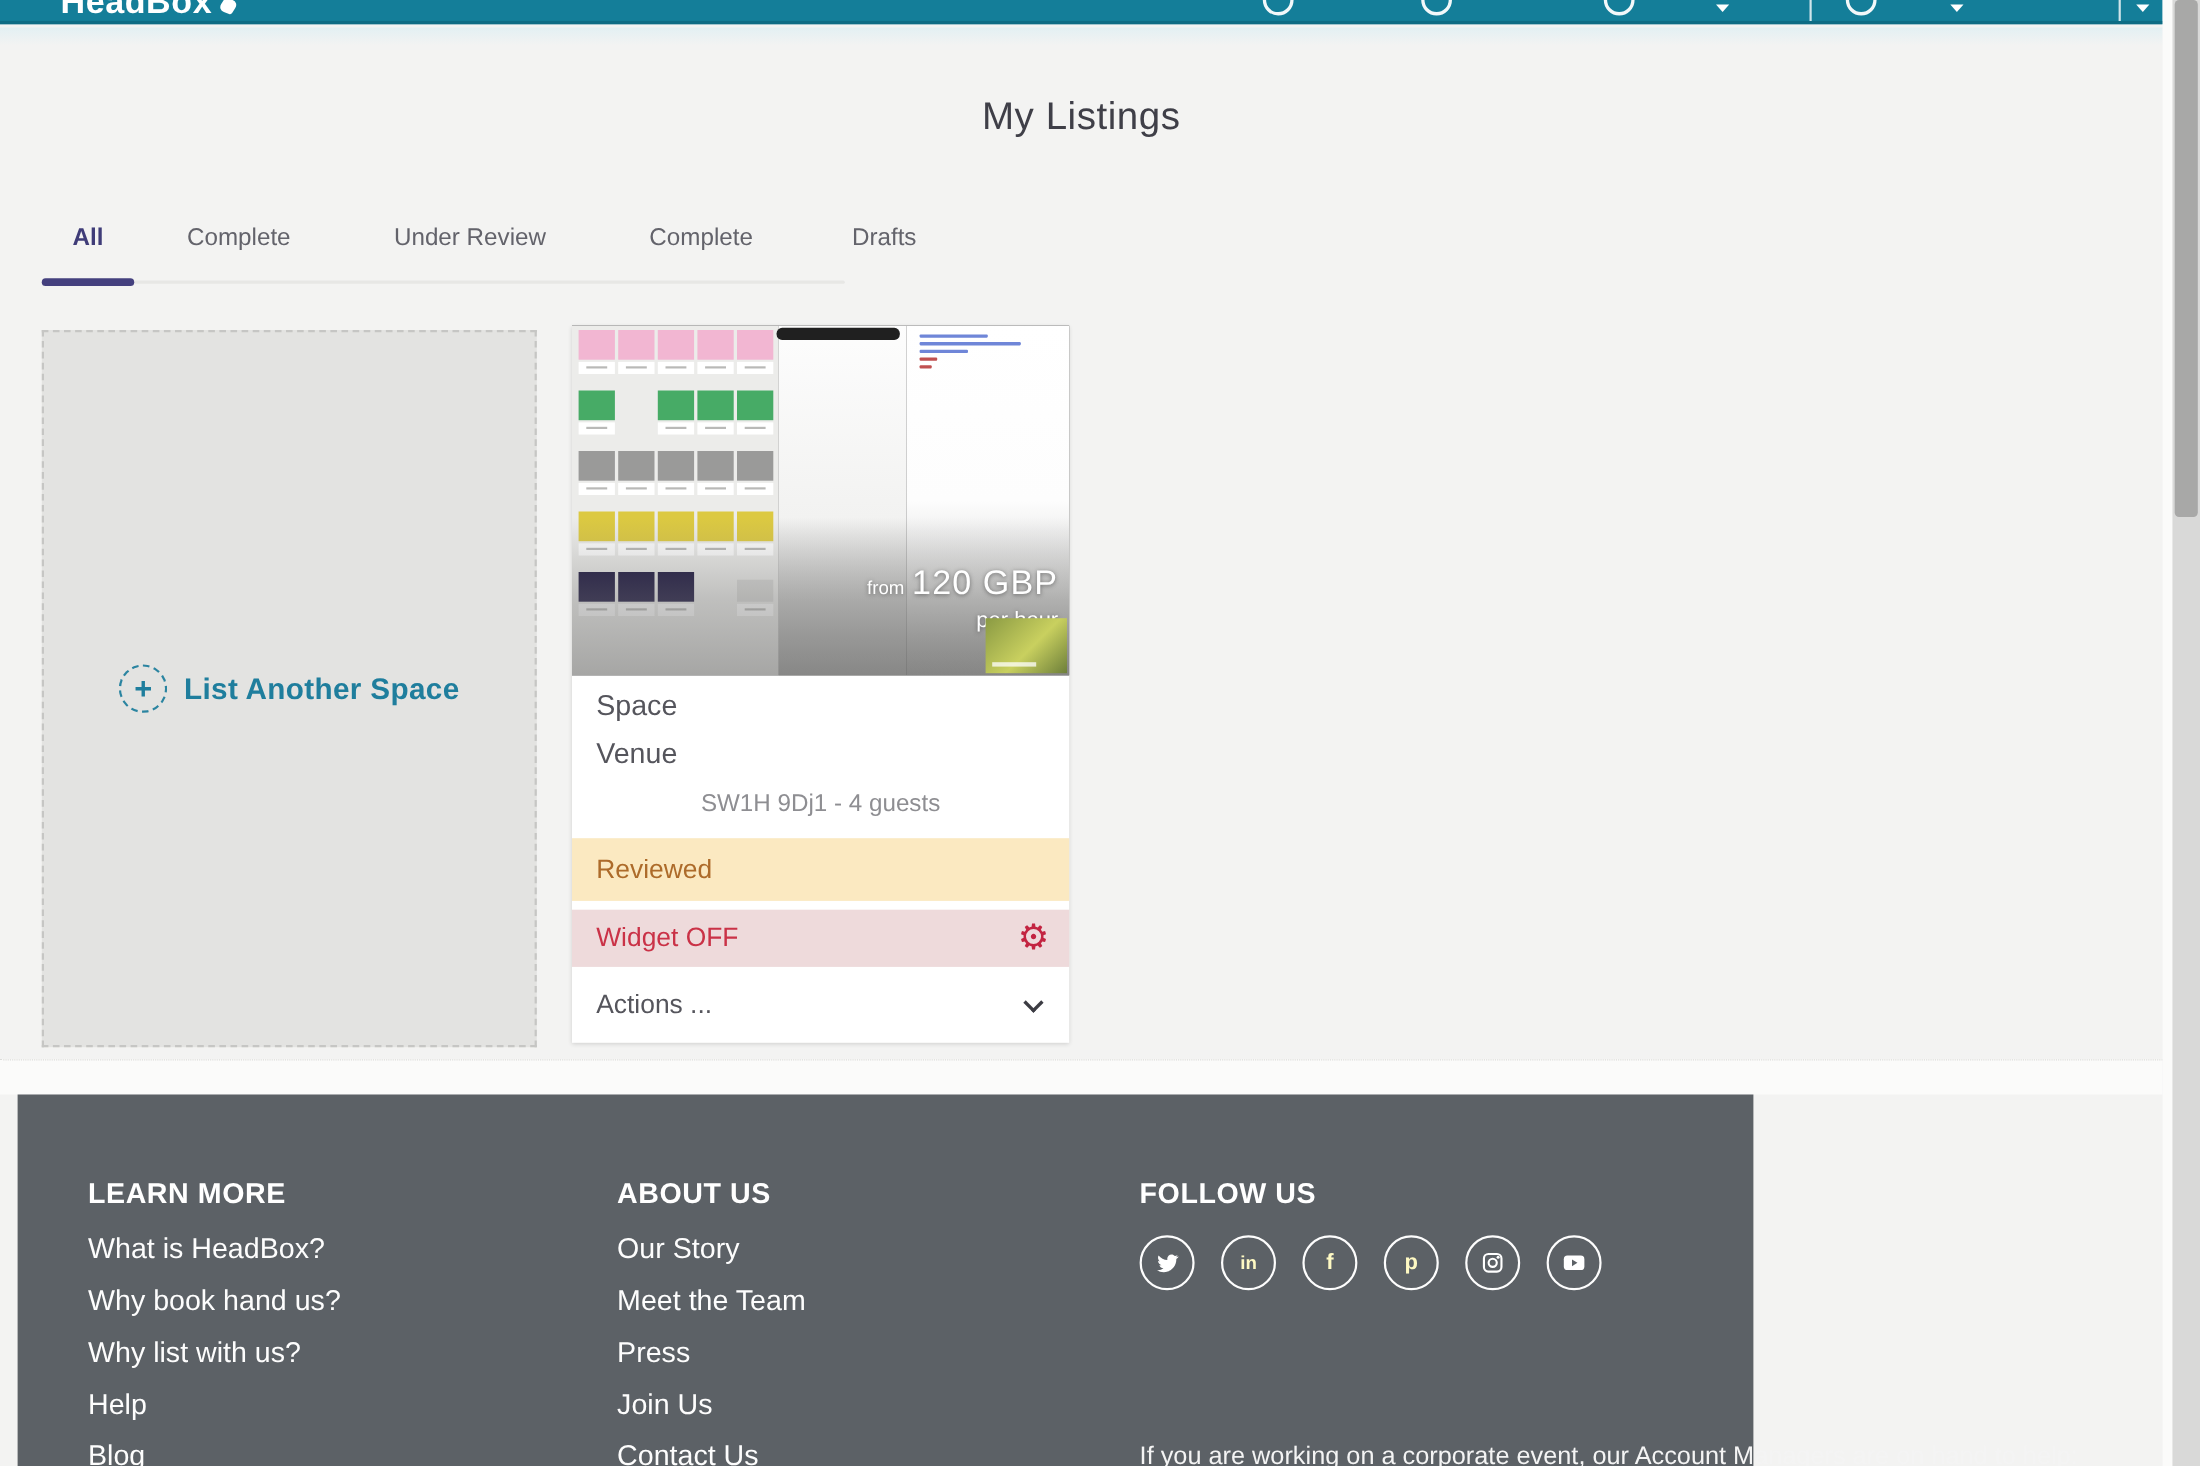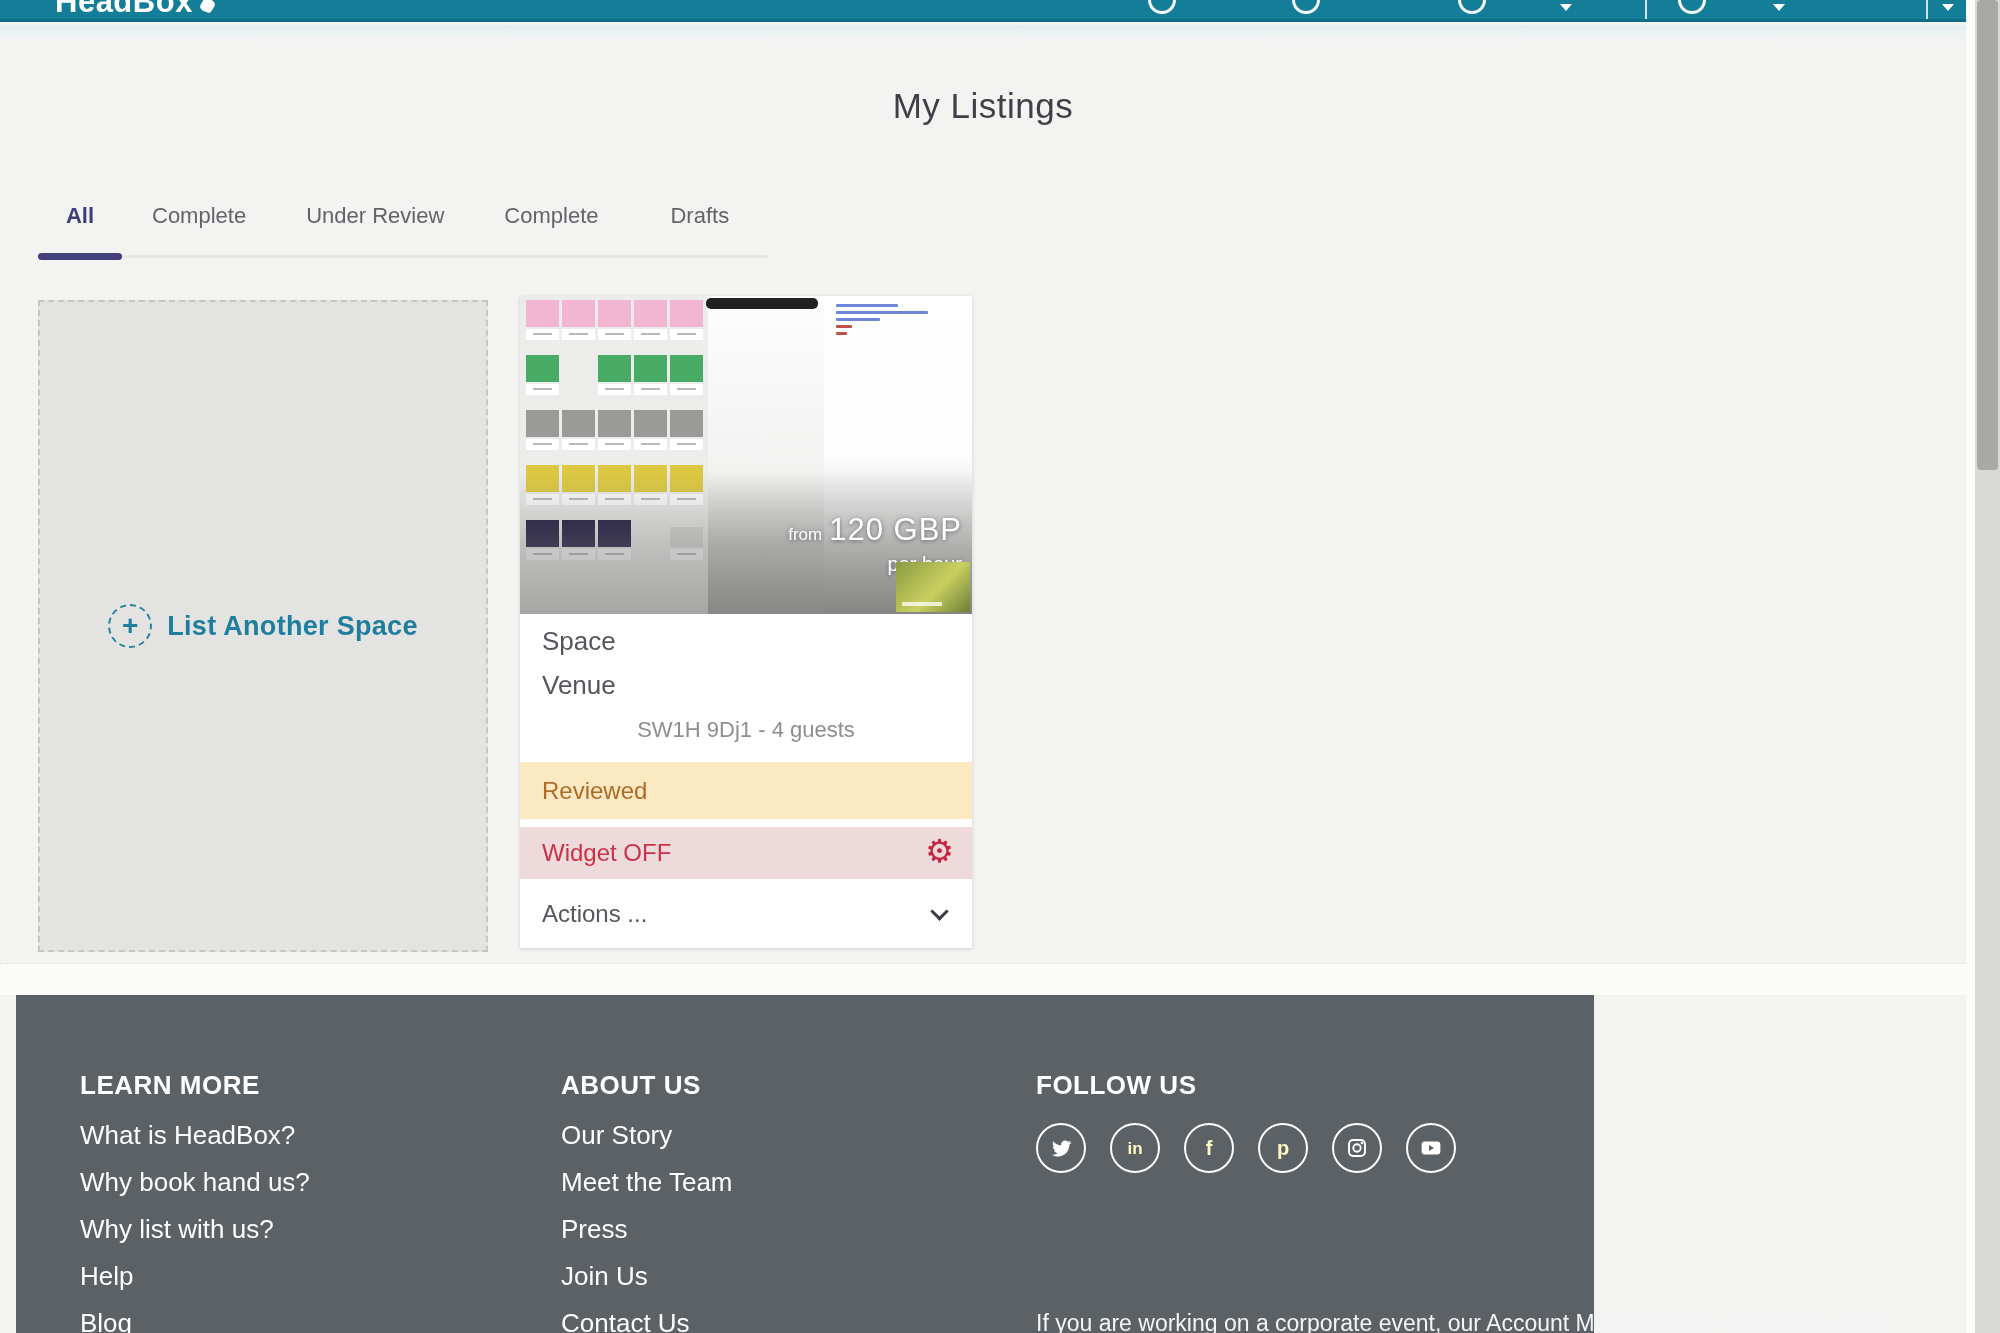--- a/index.html
+++ b/index.html
@@ -20,25 +20,25 @@
   .nav-caret { position:absolute; top:4px; width:0; height:0; border-left:6px solid transparent; border-right:6px solid transparent; border-top:7px solid #fff; }
 
   
   .content-gap { position:absolute; left:1966px; top:0; width:9px; height:1333px; background:#fbfbfa; }
   .scrollbar { position:absolute; left:1975px; top:0; width:25px; height:1333px; background:#d9d9d8; }
   .scroll-thumb { position:absolute; left:2px; top:0; width:21px; height:470px; background:#a8a8a7; border-radius:4px; }
 
   
   .page-title { position:absolute; left:0; top:86px; width:1966px; text-align:center;
             font-size:35px; font-weight:500; color:#3f3f48; letter-spacing:.5px; }
-  .tabs { position:absolute; left:38px; top:203px; display:flex; align-items:center; }
+  .tabs { position:absolute; left:38px; top:203px; display:flex; align-items:center;gap:18px; }
   .tab { font-size:22px; color:#63636b; cursor:pointer; }
   .tab:nth-child(1){ width:84px; text-align:center; }
   .tab:nth-child(2){ margin-left:30px; }
-  .tab:nth-child(n+3){ margin-left:60px; }
+  .tab:nth-child(n+3){ margin-left:76px; }
   .tab:nth-child(5){ margin-left:72px; }
   .tab.active { color:#3f3c78; font-weight:bold; }
   .tab-track { position:absolute; left:38px; top:255px; width:730px; height:3px; background:#e7e7e5; border-radius:2px; }
   .tab-active-bar { position:absolute; left:0; top:-2px; width:84px; height:7px; background:var(--indigo,#44407e); border-radius:4px; }
 
   
   .add-card { position:absolute; left:38px; top:300px; width:450px; height:652px;
             background:#e3e3e1; border:2px dashed #c6c6c4; display:flex; align-items:center; justify-content:center; gap:15px; cursor:pointer; }
   .plus-circle { width:44px; height:44px; border:2px dashed #2a84a0; border-radius:50%;
             display:flex; align-items:center; justify-content:center; color:#1f7e9d; font-size:28px; font-weight:bold; }

